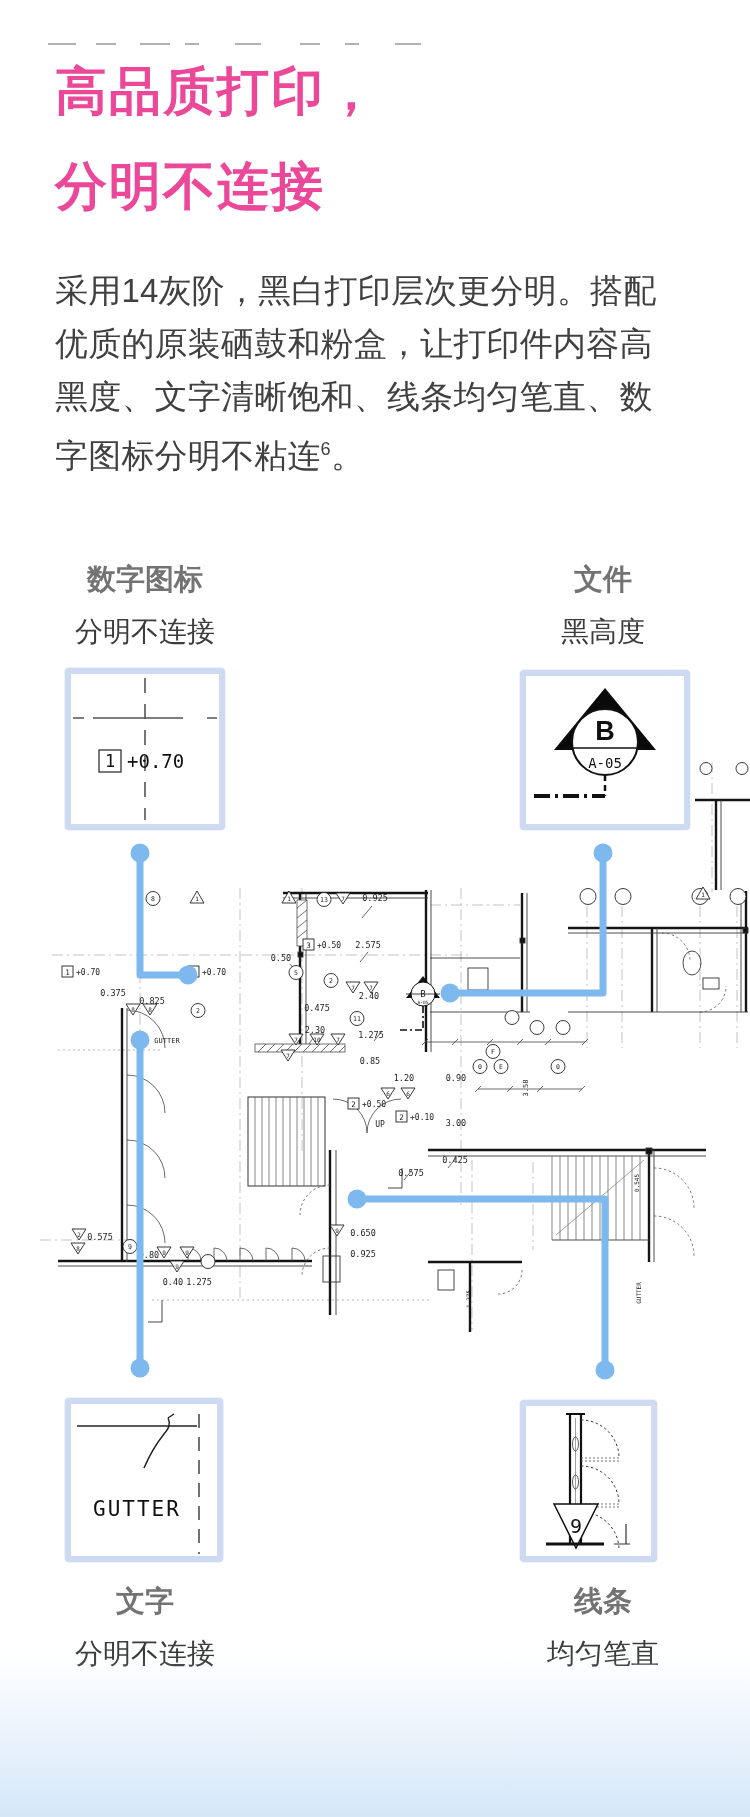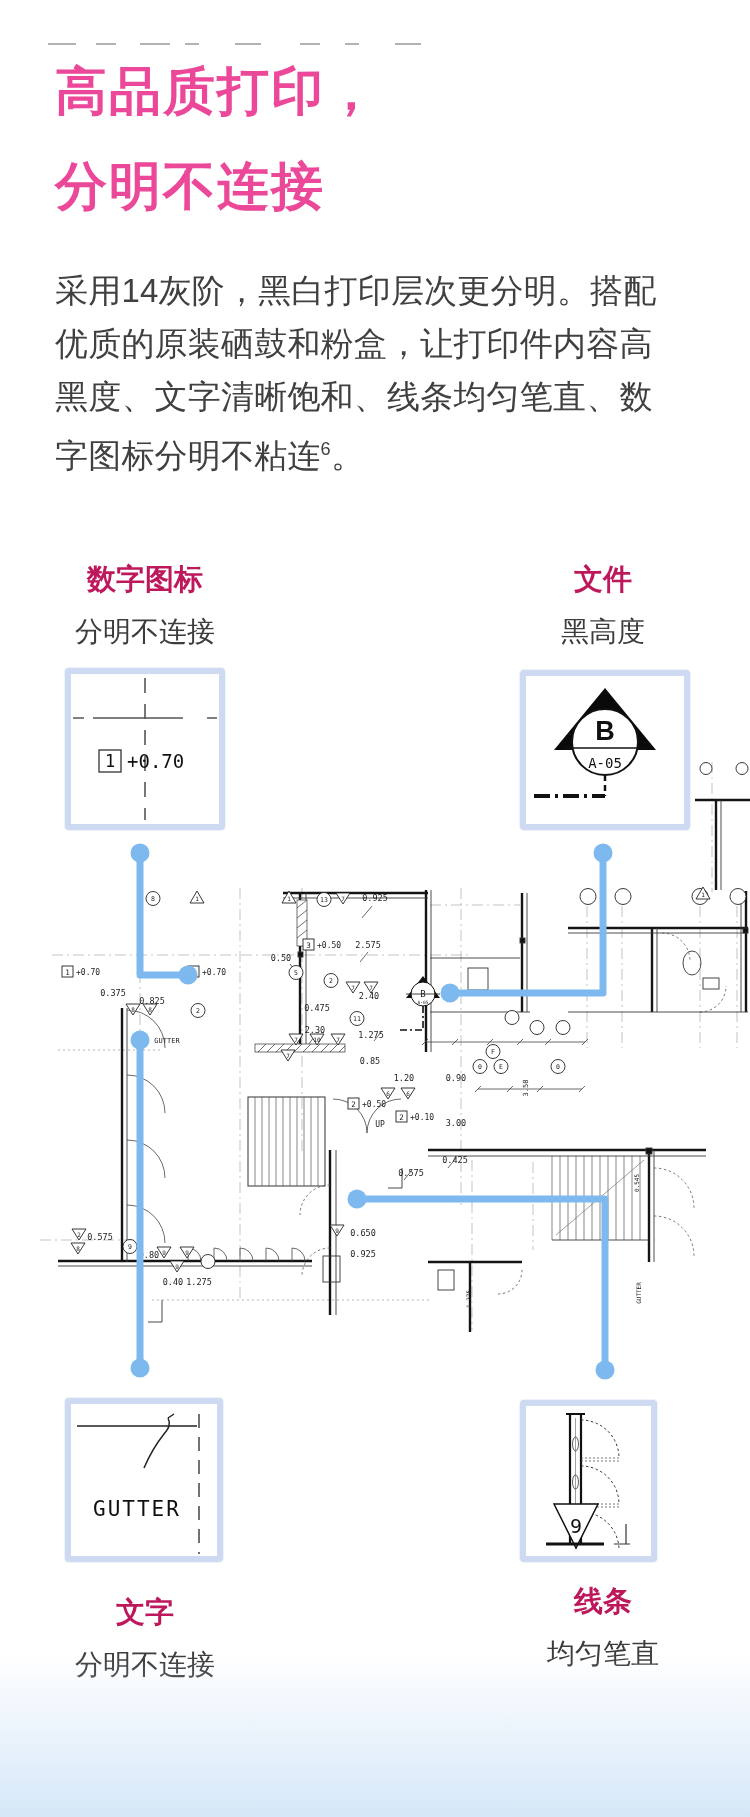--- a/index.html
+++ b/index.html
@@ -4,25 +4,25 @@
 <style>
   html,body{margin:0;padding:0;}
   body{width:750px;height:1817px;position:relative;background:#ffffff;overflow:hidden;
        font-family:"Liberation Sans",sans-serif;}
   .abs{position:absolute;}
   .title{left:55px;top:44px;font-size:52px;line-height:95px;font-weight:900;color:#ec4899;letter-spacing:2px;}
   .intro{left:55px;top:264px;width:608px;margin:0;font-size:33px;line-height:53px;color:#404040;
          word-break:break-all;letter-spacing:0.2px;}
   .intro sup{font-size:0.55em;vertical-align:super;}
   .callout{width:220px;text-align:center;}
-  .callout .c-title{font-size:29px;font-weight:bold;color:#be185d;}
+  .callout .c-title{font-size:29px;font-weight:bold;color:#737373;}
   .callout .c-sub{font-size:28px;color:#3c3c3c;margin-top:13px;}
   .co-tl{left:35px;top:560px;}
   .co-tr{left:493px;top:560px;}
-  .co-bl{left:35px;top:1582px;margin-top:11px;}
+  .co-bl{left:35px;top:1582px;}
   .co-br{left:493px;top:1582px;}
   .zbox{background:#fff;border:6px solid var(--c-border,#cddaf2);border-radius:4px;box-sizing:border-box;
         box-shadow:0 0 0 1px rgba(205,218,242,.35);}
   .zb-tl{left:65px;top:668px;width:160px;height:162px;}
   .zb-tr{left:520px;top:670px;width:170px;height:160px;}
   .zb-bl{left:65px;top:1398px;width:158px;height:164px;}
   .zb-br{left:520px;top:1400px;width:137px;height:162px;}
   .zbox svg{display:block;width:100%;height:100%;}
   .cadtext{font-family:"DejaVu Sans Mono","Liberation Mono",monospace;fill:#111;}
   #scene{left:0;top:0;pointer-events:none;}

